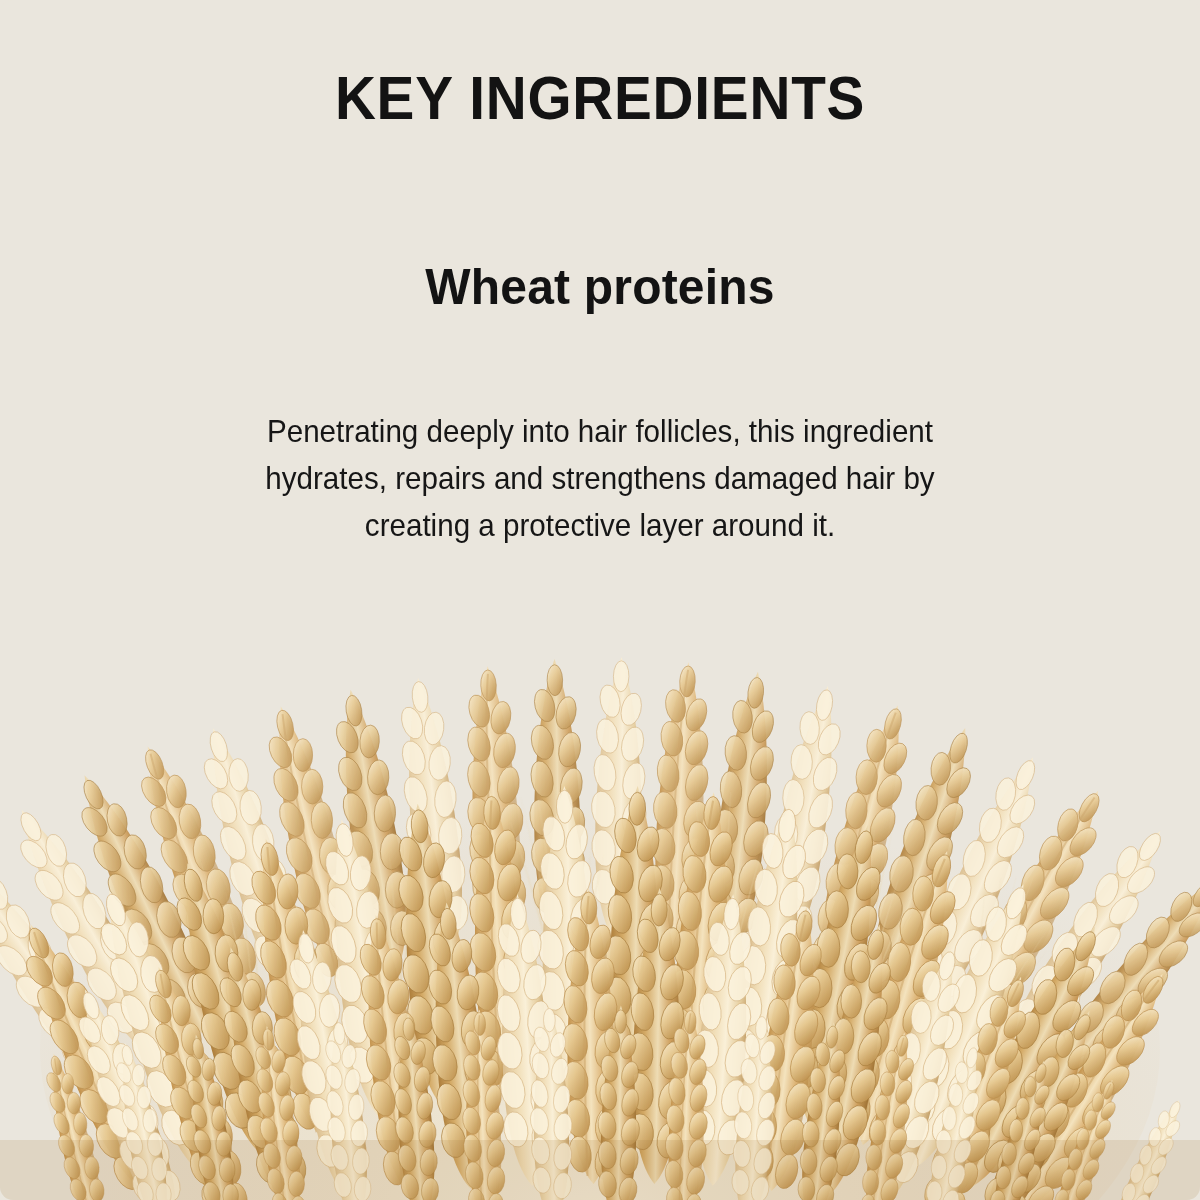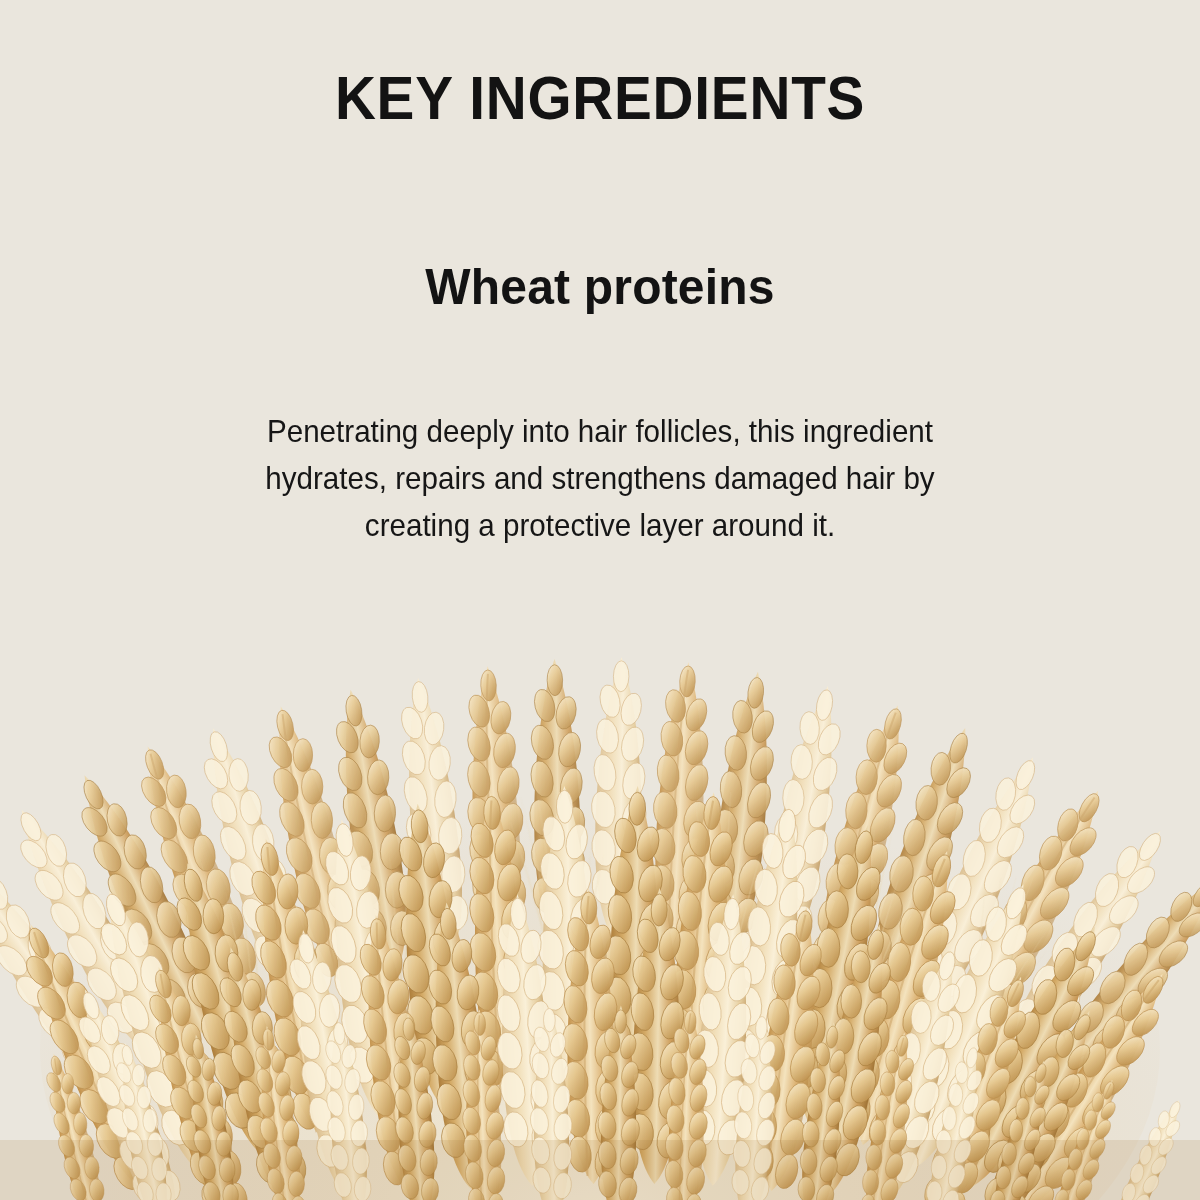--- a/index.html
+++ b/index.html
@@ -14,20 +14,21 @@
     font-family: "Liberation Sans", sans-serif;
     background: #EAE6DD;
   }
 
   .panel {
     position: relative;
     width: 1200px;
     height: 1200px;
     background: #EAE6DD;
     overflow: hidden;
+    border-radius: 13px;
   }
 
   
   .text-block {
     position: absolute;
     top: 0;
     left: 0;
     width: 1200px;
     z-index: 5;
     text-align: center;

